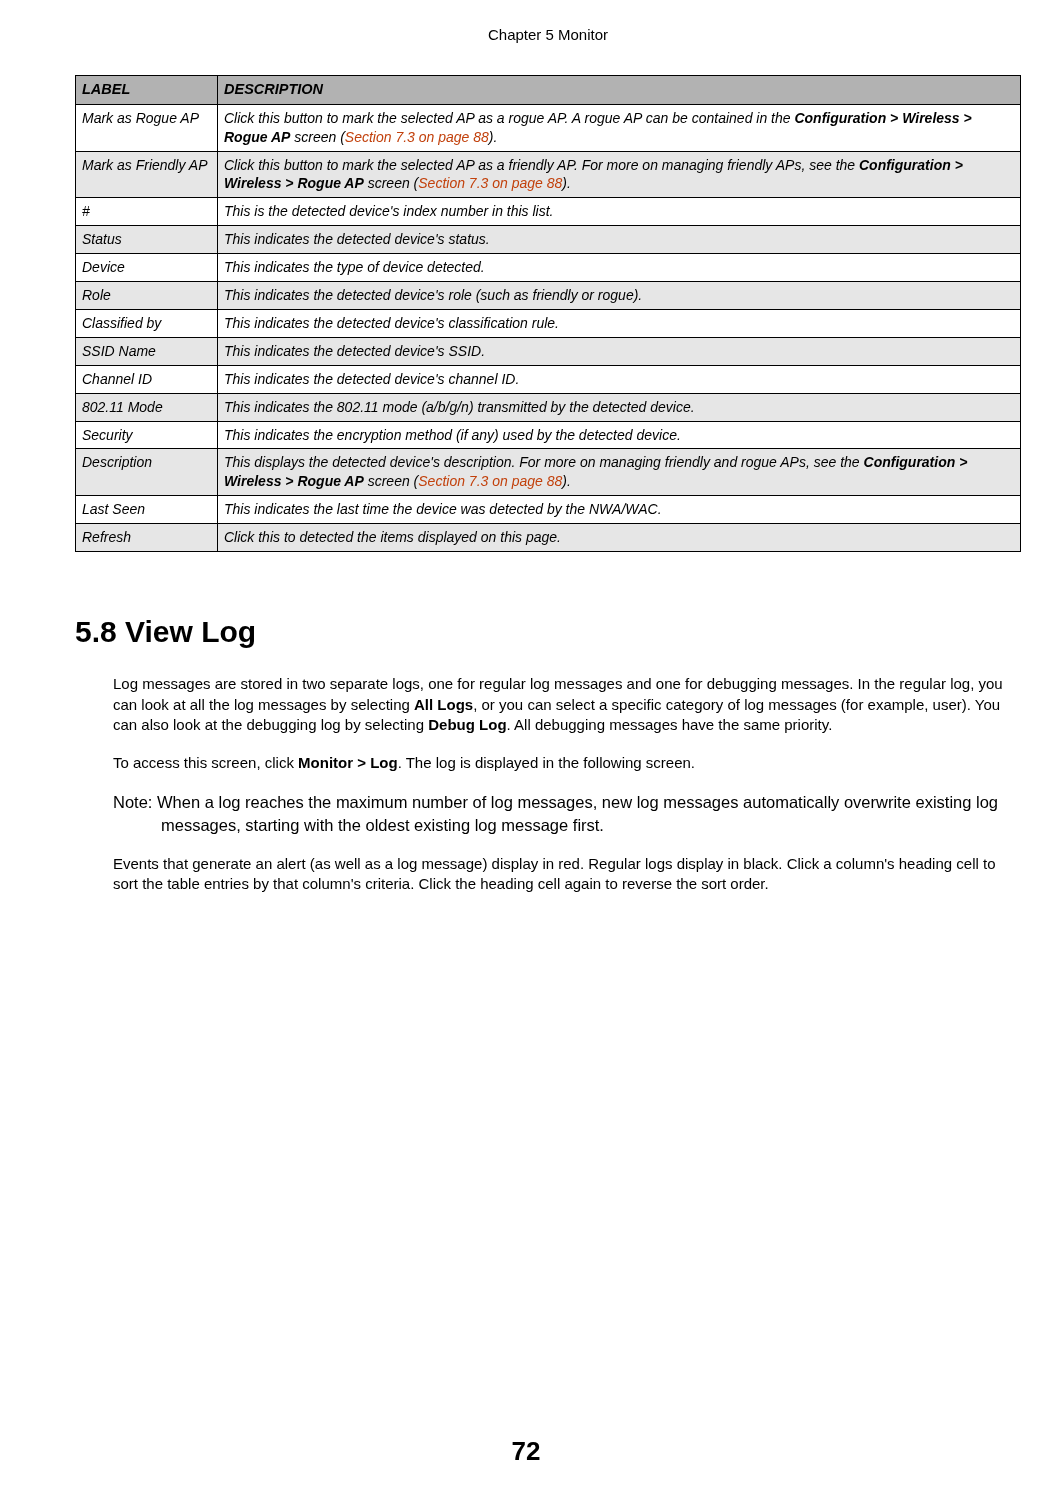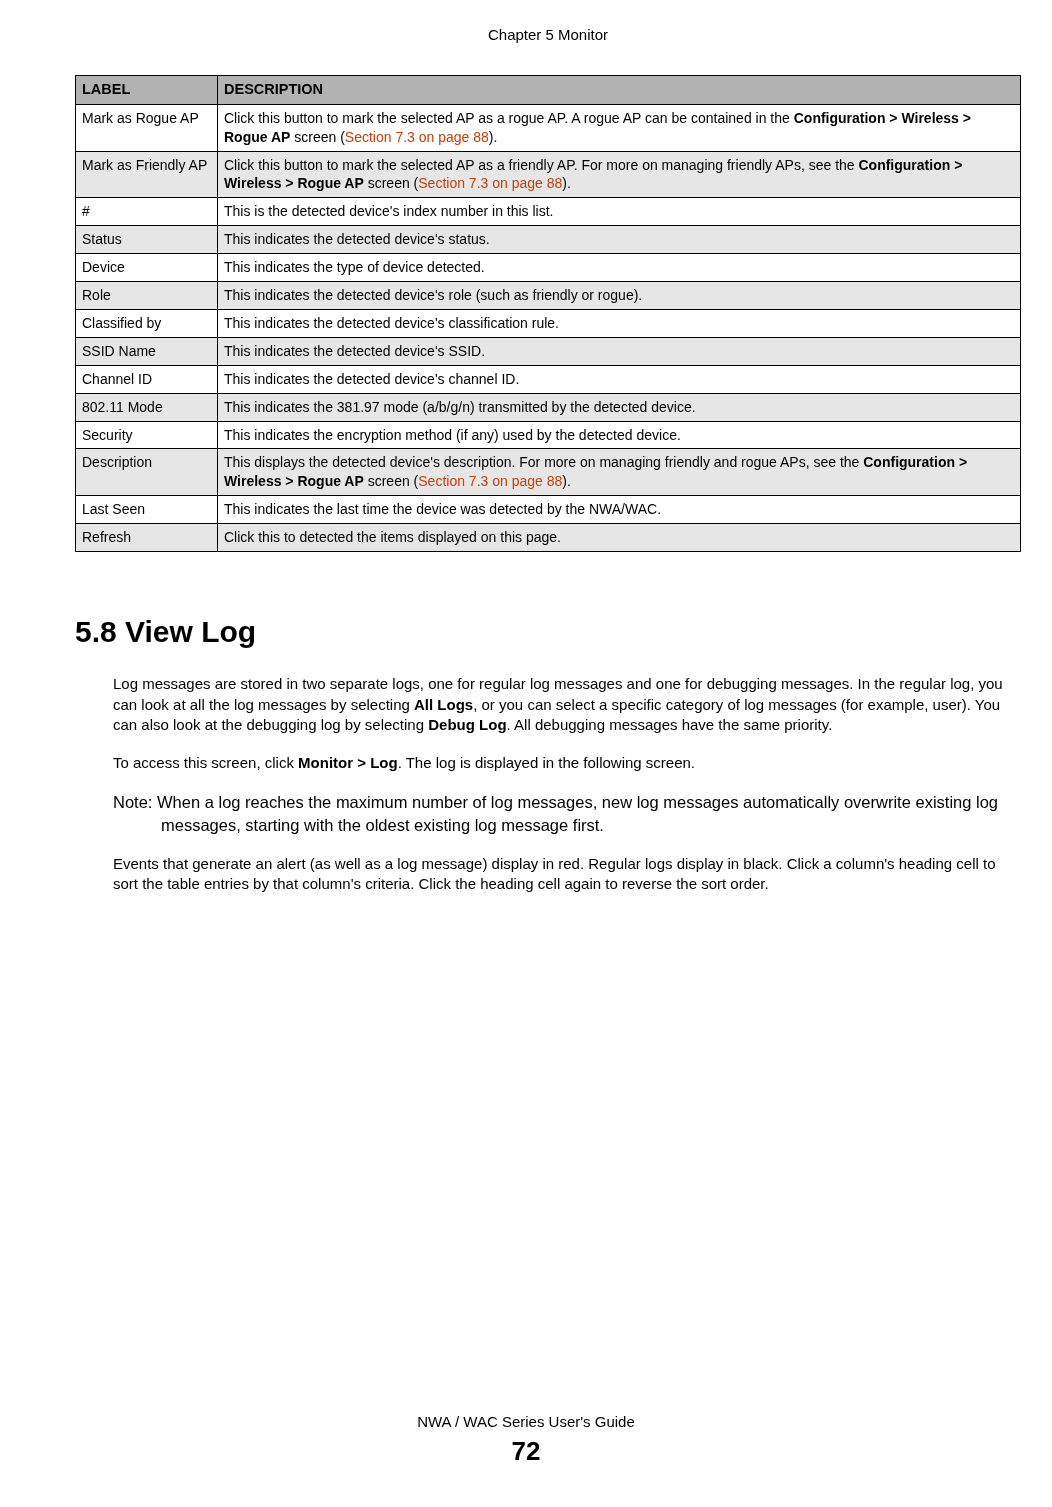--- a/index.html
+++ b/index.html
@@ -33,32 +33,34 @@
       font-weight: 400;
     }
     table.doc-table {
       border-collapse: collapse;
       width: 100%;
       table-layout: fixed;
     }
     table.doc-table col.label-col { width: 142px; }
     table.doc-table th {
       background: #b2b2b2;
+      font-style: italic;
       font-weight: 700;
       text-align: left;
       padding: 4px 6px 4px 6px;
       border: 1px solid #000;
       font-size: 14.5px;
     }
     table.doc-table td {
       border: 1px solid #000;
       padding: 4px 6px;
       vertical-align: top;
       font-size: 14px;
       line-height: 1.35;
+      font-style: italic;
     }
     table.doc-table tbody tr:nth-child(even) td {
       background: #e6e6e6;
     }
     .bold { font-weight: 700; }
     .link { color: #c2410c; }
     h2.section-head {
       font-size: 30px;
       font-weight: 700;
       margin: 60px 0 22px 0;
@@ -143,21 +145,21 @@
         <tr>
           <td>SSID Name</td>
           <td><span>This indicates the detected device's SSID.</span></td>
         </tr>
         <tr>
           <td>Channel ID</td>
           <td><span>This indicates the detected device's channel ID.</span></td>
         </tr>
         <tr>
           <td>802.11 Mode</td>
-          <td><span>This indicates the 381.97 mode (a/b/g/n) transmitted by the detected device.</span></td>
+          <td><span>This indicates the 802.11 mode (a/b/g/n) transmitted by the detected device.</span></td>
         </tr>
         <tr>
           <td>Security</td>
           <td><span>This indicates the encryption method (if any) used by the detected device.</span></td>
         </tr>
         <tr>
           <td>Description</td>
           <td><span>This displays the detected device's description. For more on managing friendly and rogue APs, see the </span><span class="bold">Configuration &gt; Wireless &gt; Rogue AP</span><span> screen (</span><span class="link">Section 7.3 on page 88</span><span>).</span></td>
         </tr>
         <tr>
@@ -178,17 +180,16 @@
       <span>Log messages are stored in two separate logs, one for regular log messages and one for debugging messages. In the regular log, you can look at all the log messages by selecting </span><span class="bold">All Logs</span><span>, or you can select a specific category of log messages (for example, user). You can also look at the debugging log by selecting </span><span class="bold">Debug Log</span><span>. All debugging messages have the same priority.</span>
     </p>
     <p>
       <span>To access this screen, click </span><span class="bold">Monitor &gt; Log</span><span>. The log is displayed in the following screen.</span>
     </p>
     <p class="note-block">Note: When a log reaches the maximum number of log messages, new log messages automatically overwrite existing log messages, starting with the oldest existing log message first.</p>
     <p>Events that generate an alert (as well as a log message) display in red. Regular logs display in black. Click a column's heading cell to sort the table entries by that column's criteria. Click the heading cell again to reverse the sort order.</p>
   </div>
 
   <div class="footer">
-    <div class="footer-title">NWA / WAC Series User's Guide</div>
     <div class="footer-page">72</div>
   </div>
 
 </div>
 
 </body></html>

